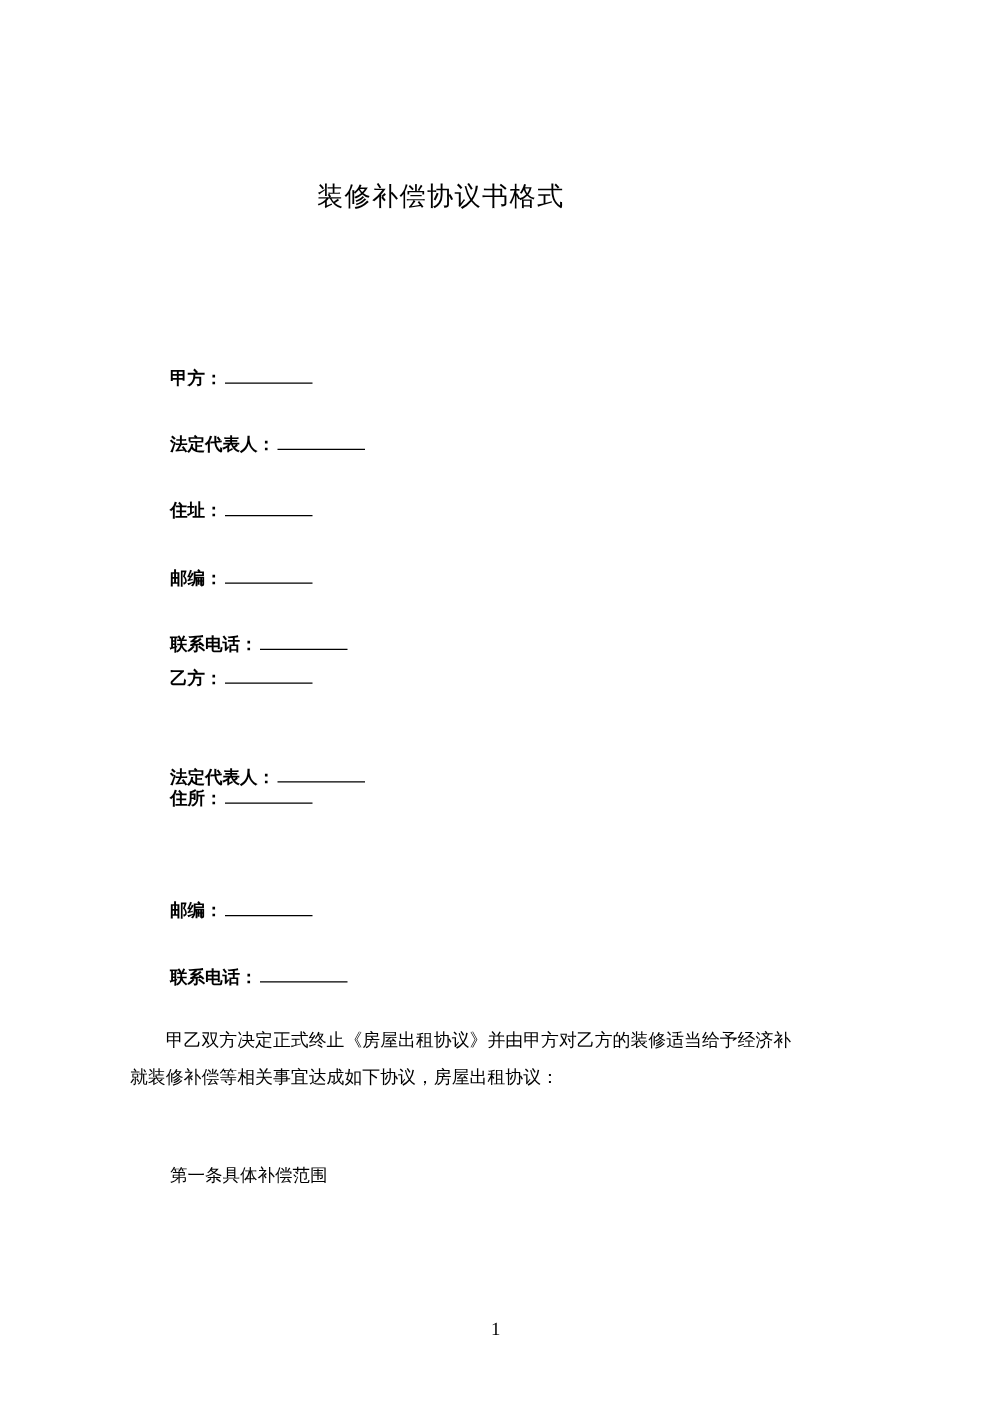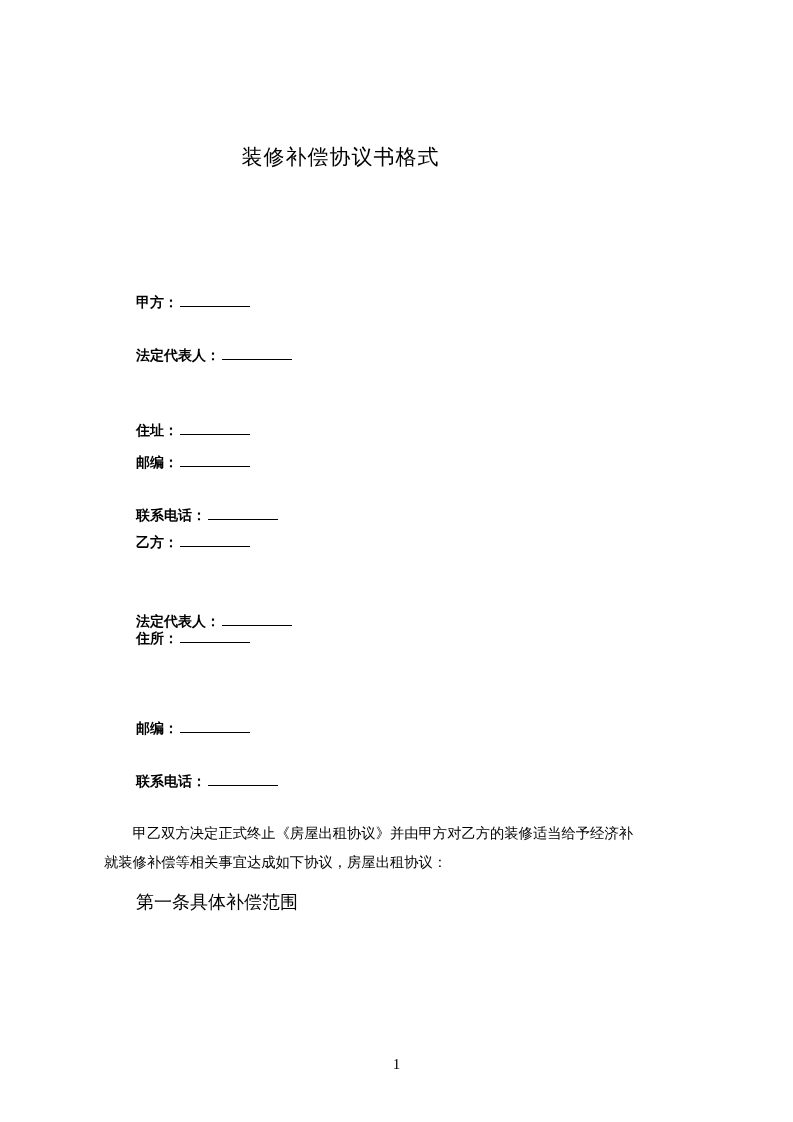--- a/index.html
+++ b/index.html
@@ -1,36 +1,36 @@
 <!DOCTYPE html>
 <html><head>
   <meta charset="utf-8">
   <style>
     html, body { margin: 0; padding: 0; background: #ffffff; }
     body { width: 793px; height: 1122px; position: relative; overflow: hidden;
            font-family: "DejaVu Sans", "Liberation Sans", sans-serif; color: #000; }
-    .title { position: absolute; top: 143px; left: 4px; width: 673px; text-align: center;
+    .title { position: absolute; top: 143px; left: 16px; width: 673px; text-align: center;
              font-size: 21px; letter-spacing: 1px; }
     .field { position: absolute; left: 136px; font-size: 14px; line-height: 20px; white-space: nowrap; font-weight: bold; }
     .field .blank { display: inline-block; width: 70px; border-bottom: 1px solid #000; height: 14px; vertical-align: baseline; margin-left: 2px; }
     .para { position: absolute; left: 104px; width: 610px; font-size: 14.3px; line-height: 29px; text-align: justify; }
     .para p { margin: 0; font-family: Liberation Serif, serif; }
-    .section { position: absolute; left: 136px; top: 890px; font-size: 18px; }
+    .section { position: absolute; left: 136px; top: 932px; font-size: 14px; }
     .page-num { position: absolute; top: 1056px; left: 0; width: 793px; text-align: center;
                 font-family: "Liberation Serif", serif; font-size: 15px; }
   </style>
 </head>
 <body>
 
 <div>
   <div class="title">装修补偿协议书格式</div>
 
   <div class="field" style="top:292px"><span>甲方：</span><span class="blank"></span></div>
   <div class="field" style="top:345px"><span>法定代表人：</span><span class="blank"></span></div>
-  <div class="field" style="top:420px"><span>住址：</span><span class="blank"></span></div>
+  <div class="field" style="top:398px"><span>住址：</span><span class="blank"></span></div>
   <div class="field" style="top:452px"><span>邮编：</span><span class="blank"></span></div>
   <div class="field" style="top:505px"><span>联系电话：</span><span class="blank"></span></div>
   <div class="field" style="top:532px"><span>乙方：</span><span class="blank"></span></div>
   <div class="field" style="top:611px"><span>法定代表人：</span><span class="blank"></span></div>
   <div class="field" style="top:628px"><span>住所：</span><span class="blank"></span></div>
   <div class="field" style="top:718px"><span>邮编：</span><span class="blank"></span></div>
   <div class="field" style="top:771px"><span>联系电话：</span><span class="blank"></span></div>
 
   <div class="para" style="top:819px">
     <p>　　甲乙双方决定正式终止《房屋出租协议》并由甲方对乙方的装修适当给予经济补</p>

